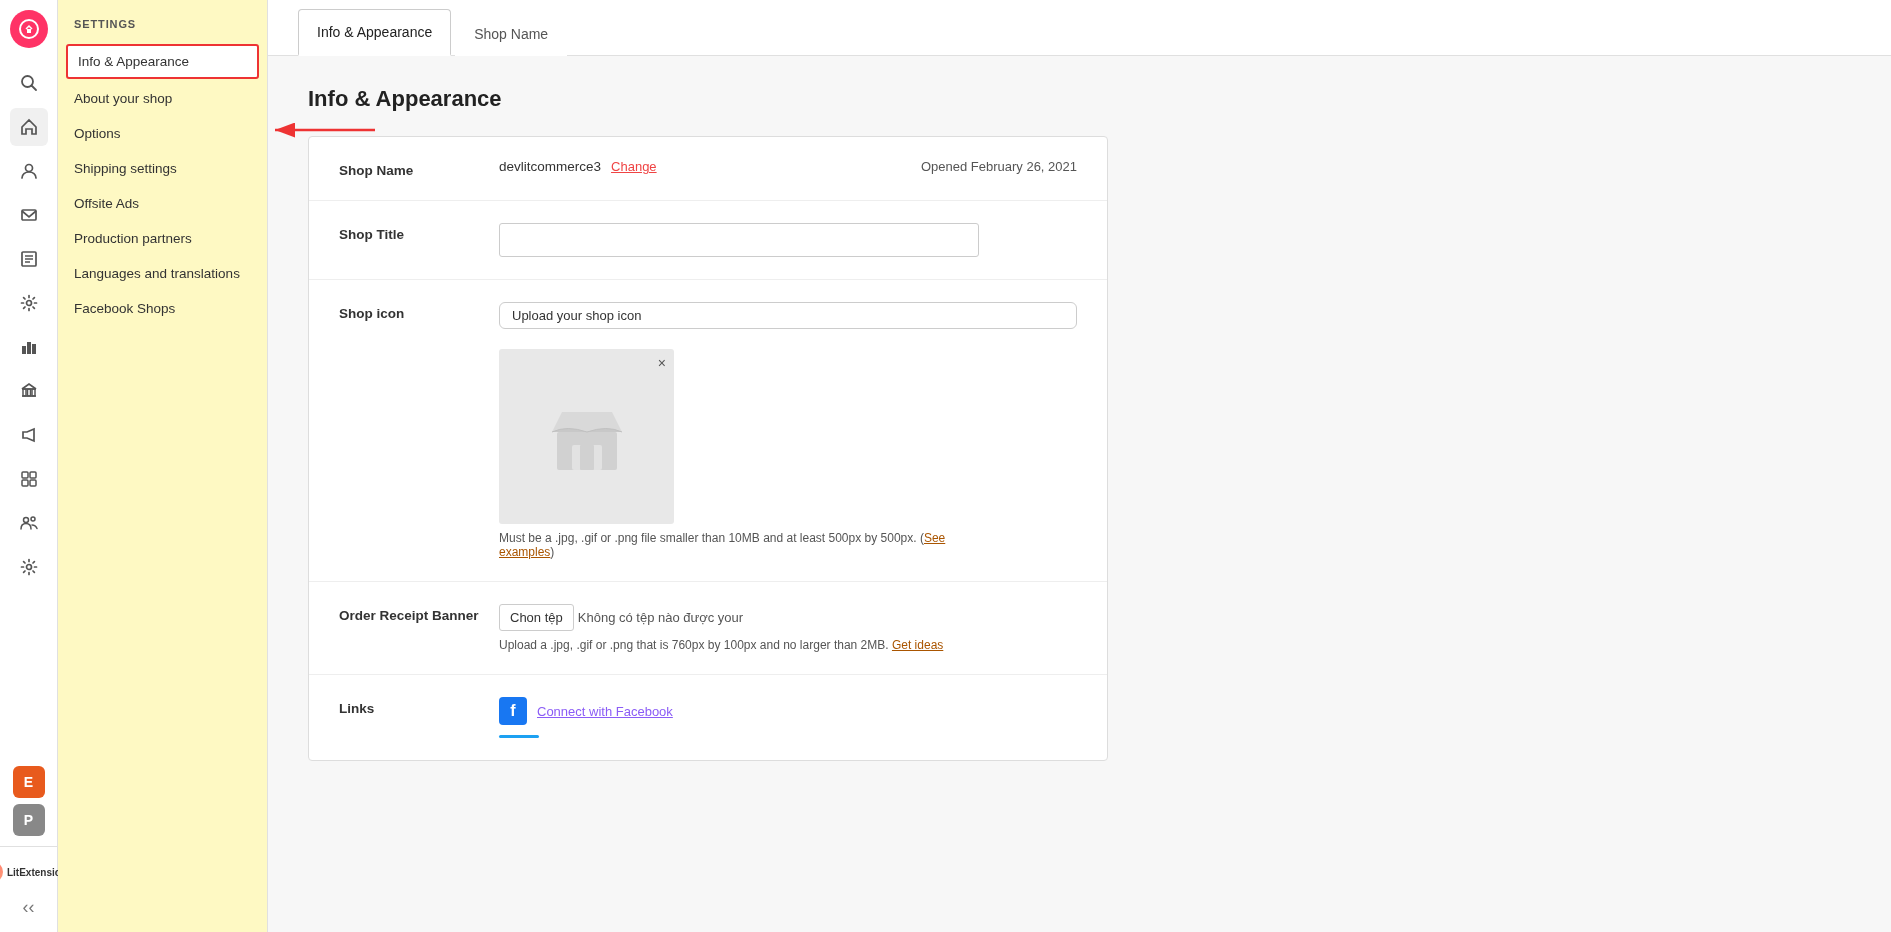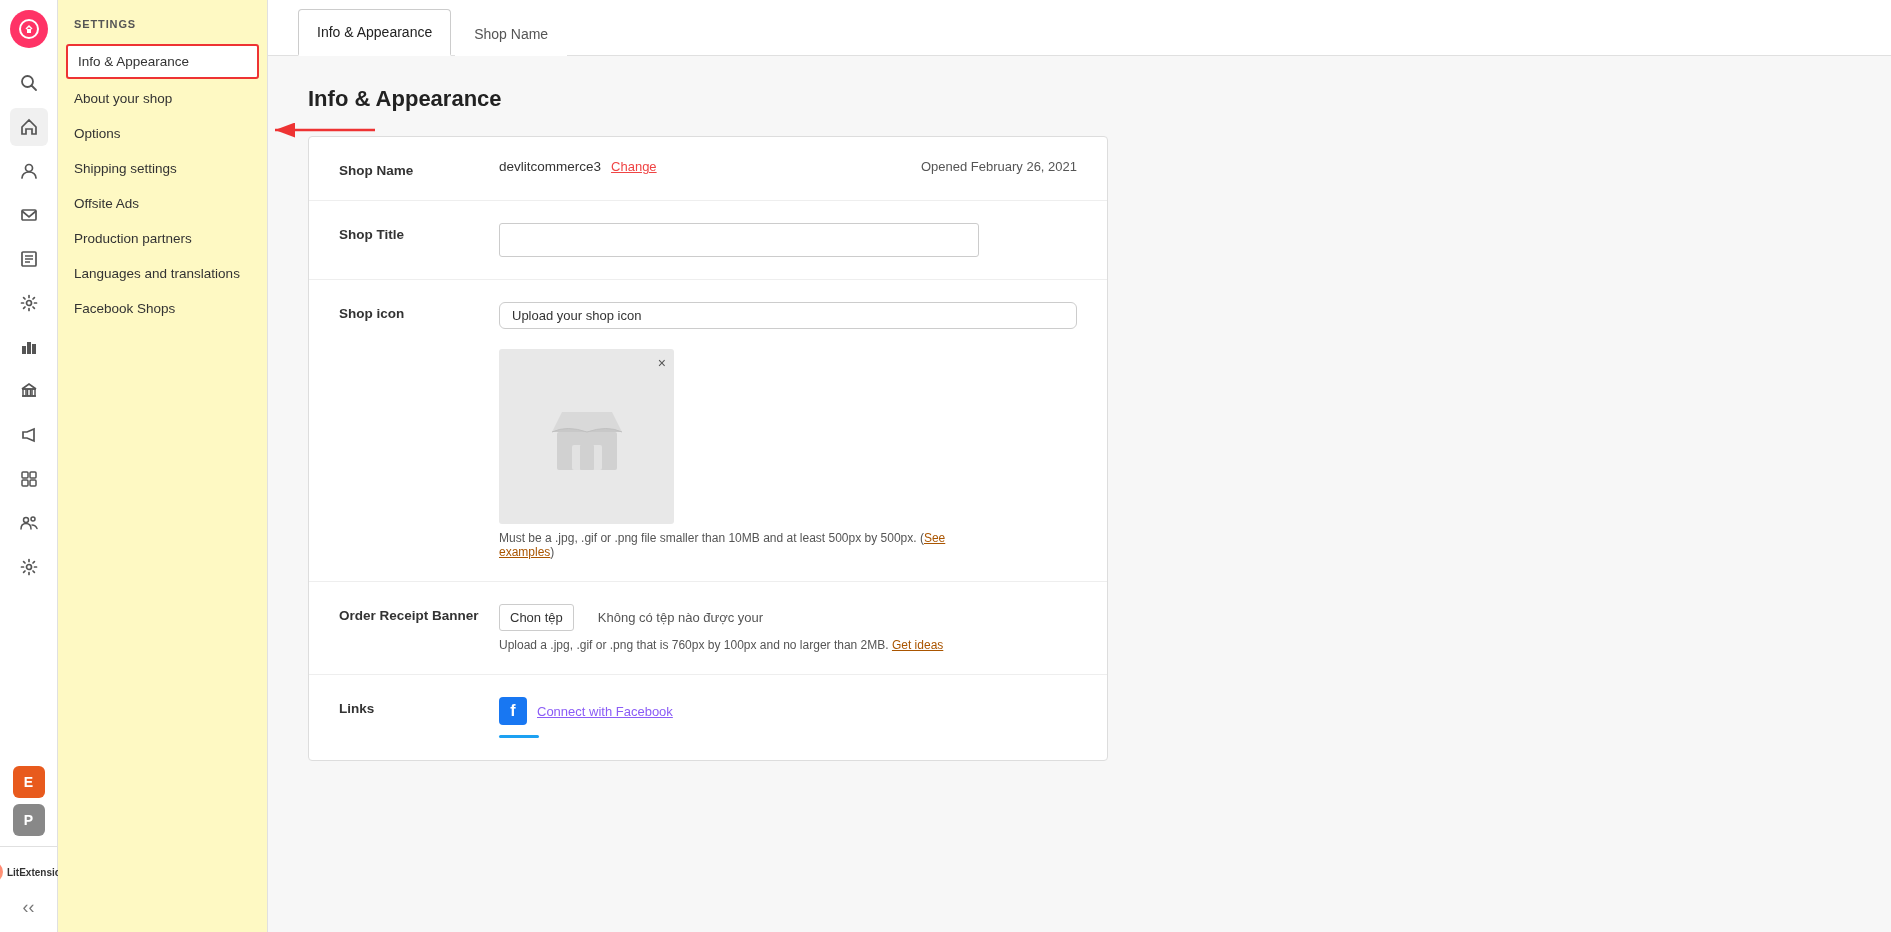--- a/index.html
+++ b/index.html
@@ -215,21 +215,21 @@
     .shop-icon-svg {
       width: 80px; height: 80px; opacity: 0.5;
     }
     .help-text {
       font-size: 12px; color: #555; max-width: 480px; margin-top: 1px;
     }
     .help-link { color: #aa5500; text-decoration: underline; cursor: pointer; }
 
     
     .file-row {
-      display: flex; align-items: center; gap: 24px;
+      display: flex; align-items: center; gap: 4px;
     }
     .choose-file-btn {
       border: 1px solid #ccc;
       background: #fff;
       padding: 5px 10px;
       border-radius: 3px;
       font-size: 13px;
       cursor: pointer;
       color: #333;
     }

